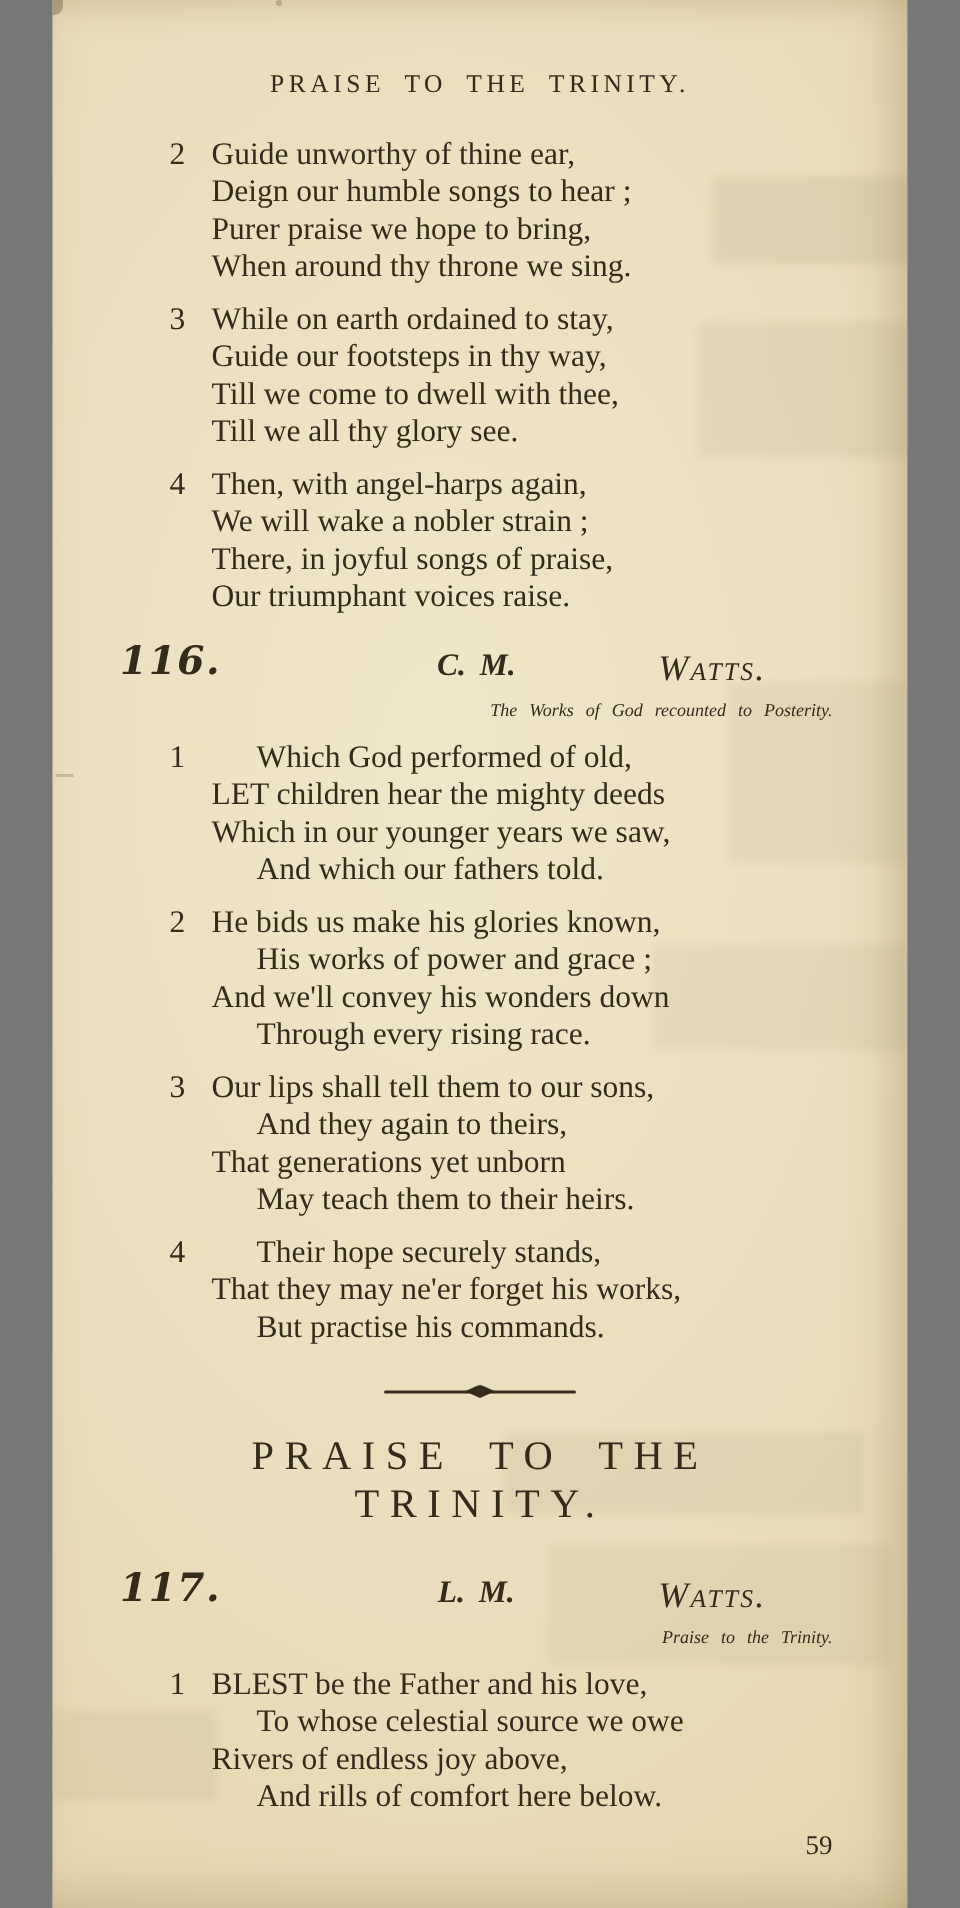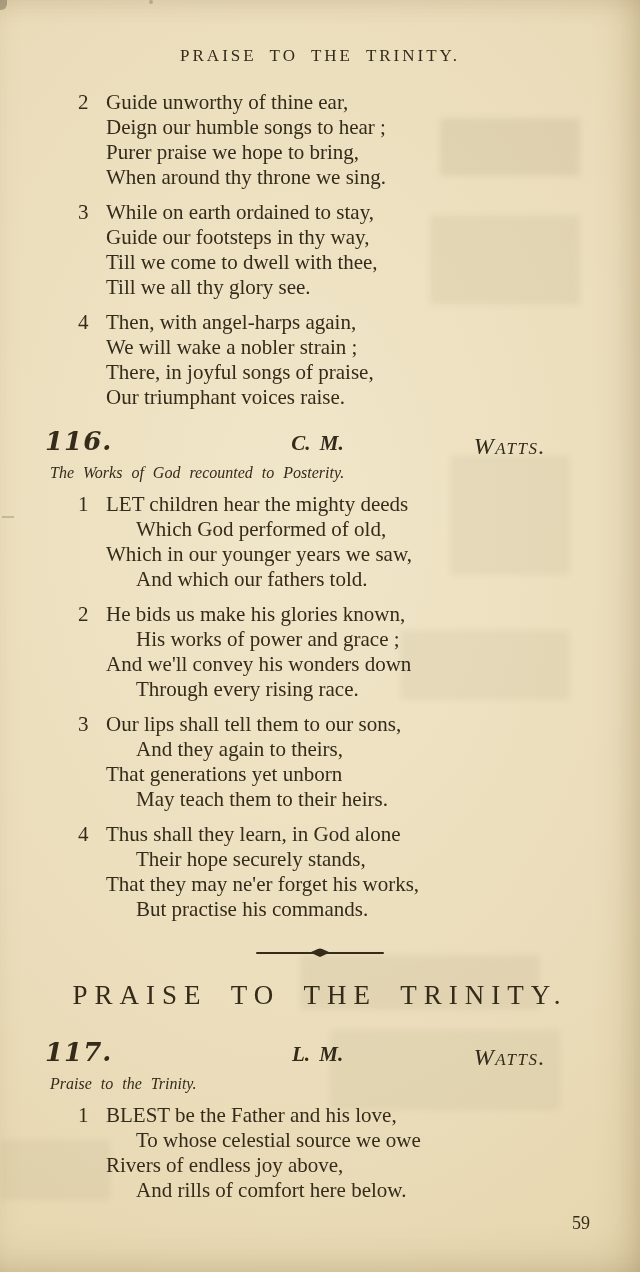--- a/index.html
+++ b/index.html
@@ -1,18 +1,18 @@
 <!DOCTYPE html>
 <html><head>
 <meta charset="utf-8">
 <style>
   html,body{margin:0;padding:0;background:#777;}
   .page{
     position:relative;
-    width:640px;height:1272px;
+    width:570px;height:1272px;
     margin:0 auto;
     background:
       radial-gradient(ellipse 120% 90% at 45% 40%, #f0e6c9 0%, #ebddbb 50%, #e5d5ac 85%, #ddcb9e 100%);
     box-shadow: inset -22px 0 38px -18px rgba(110,85,40,.28),
                 inset 0 -26px 44px -24px rgba(110,85,40,.22),
                 inset 0 18px 30px -22px rgba(110,85,40,.18);
     color:#342b1b;
     font-family:"Liberation Serif", serif;
     overflow:hidden;
   }
@@ -38,21 +38,21 @@
   }
   .hymn-meter{
     position:absolute;left:50%;transform:translateX(-50%);top:5px;
     font-size:21px;word-spacing:4px;font-weight:bold;
   }
   .hymn-author{
     position:absolute;right:44px;top:7px;
     font-variant:small-caps;font-size:24px;letter-spacing:1.5px;
   }
   .hymn-title{
-    text-align:left;font-style:italic;font-size:16px;line-height:26px;
+    text-align:right;font-style:italic;font-size:12px;line-height:26px;
     word-spacing:5px;margin-bottom:6px;
   }
   .divider{margin:26px auto 0;width:128px;height:9px;position:relative;}
   .divider .rule{position:absolute;left:0;right:0;top:3.5px;height:2px;background:#342b1b;border-radius:1px;}
   .divider .diamond{
     position:absolute;left:50%;top:50%;transform:translate(-50%,-50%);
     width:20px;height:9px;background:#342b1b;
     clip-path:polygon(50% 0, 100% 50%, 50% 100%, 0 50%);
   }
   .section-heading{
@@ -108,42 +108,41 @@
     <section class="hymn">
       <div class="hymn-header">
         <span class="hymn-number">116.</span>
         <span class="hymn-meter">C. M.</span>
         <span class="hymn-author">Watts.</span>
       </div>
       <div class="hymn-title">The Works of God recounted to Posterity.</div>
       <div class="stanzas alt">
           <div class="stanza">
             <span class="vnum">1</span>
+            <div class="vline ind">Which God performed of old,</div>
             <div class="vline">LET children hear the mighty deeds</div>
-            <div class="vline ind">Which God performed of old,</div>
             <div class="vline">Which in our younger years we saw,</div>
             <div class="vline ind">And which our fathers told.</div>
           </div>
           <div class="stanza">
             <span class="vnum">2</span>
             <div class="vline">He bids us make his glories known,</div>
             <div class="vline ind">His works of power and grace ;</div>
             <div class="vline">And we'll convey his wonders down</div>
             <div class="vline ind">Through every rising race.</div>
           </div>
           <div class="stanza">
             <span class="vnum">3</span>
             <div class="vline">Our lips shall tell them to our sons,</div>
             <div class="vline ind">And they again to theirs,</div>
             <div class="vline">That generations yet unborn</div>
             <div class="vline ind">May teach them to their heirs.</div>
           </div>
           <div class="stanza">
             <span class="vnum">4</span>
-            <div class="vline">Thus shall they learn, in God alone</div>
             <div class="vline ind">Their hope securely stands,</div>
             <div class="vline">That they may ne'er forget his works,</div>
             <div class="vline ind">But practise his commands.</div>
           </div>
         </div>
     </section>
 
     <div class="divider">
       <span class="rule"></span>
       <span class="diamond"></span>

